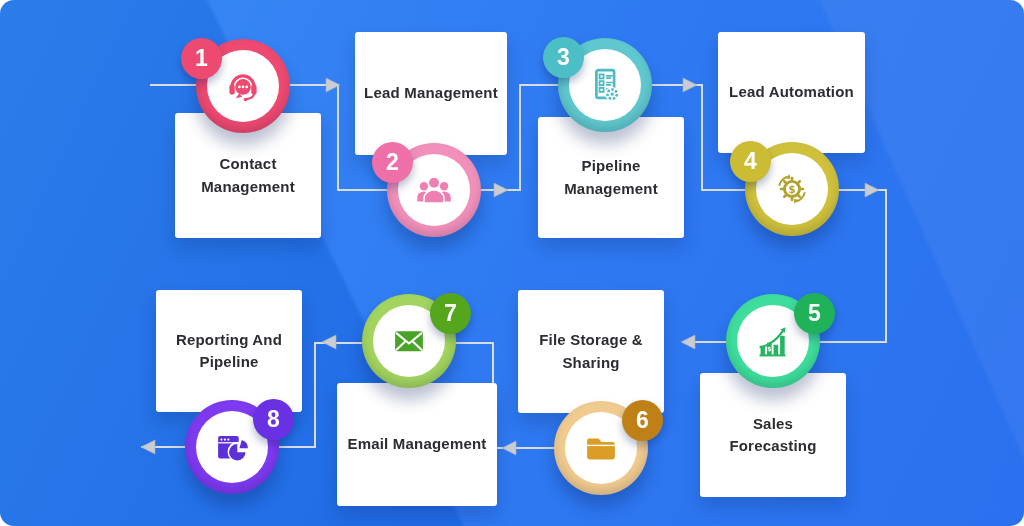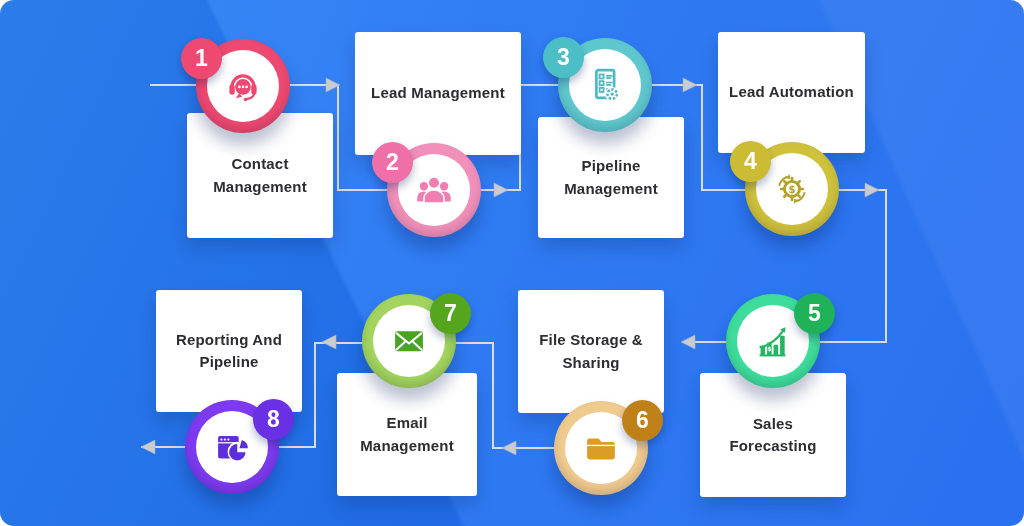--- a/index.html
+++ b/index.html
@@ -10,27 +10,27 @@
   .facet-b{background:linear-gradient(246deg,rgba(255,255,255,0.05) 0 16%,rgba(255,255,255,0) 16.5%);}
 
   svg.connectors{position:absolute;left:0;top:0;z-index:1;}
   .conn-line{fill:none;stroke:var(--line,#d8dbe0);stroke-width:2;}
   .conn-arrow{fill:var(--arrow,#c6cad1);stroke:#a9aeb6;stroke-width:.6;}
 
   .box{position:absolute;background:#fff;border-radius:3px;z-index:2;
        box-shadow:0 10px 18px rgba(8,30,90,0.20);
        display:flex;align-items:center;justify-content:center;text-align:center;padding:8px;box-sizing:border-box;}
   .box span{font-size:15px;font-weight:700;color:#2c2c31;line-height:1.5;letter-spacing:.2px;}
-  .b1{left:187px;top:113px;width:146px;height:125px;}
-  .b2{left:355px;top:32px; width:166px;height:123px;justify-content:center;}
+  .b1{left:175px;top:113px;width:146px;height:125px;}
+  .b2{left:355px;top:32px; width:152px;height:123px;justify-content:center;}
   .b3{left:538px;top:117px;width:146px;height:121px;}
   .b4{left:718px;top:32px; width:147px;height:121px;}
   .b5{left:700px;top:373px;width:146px;height:124px;}
   .b6{left:518px;top:290px;width:146px;height:123px;}
-  .b7{left:337px;top:373px;width:140px;height:123px;}
+  .b7{left:337px;top:383px;width:160px;height:123px;}
   .b8{left:156px;top:290px;width:146px;height:122px;}
 
   .circle{position:absolute;width:94px;height:94px;border-radius:50%;z-index:3;
           background:var(--ring,#888);
           box-shadow:0 12px 16px rgba(8,30,90,0.28), inset 0 -5px 8px rgba(0,0,30,0.14);}
   .circle .inner{position:absolute;inset:11px;background:#fff;border-radius:50%;
           display:flex;align-items:center;justify-content:center;}
   .circle svg{color:var(--icon,#666);display:block;}
   .badge{position:absolute;width:41px;height:41px;border-radius:50%;background:var(--badge,#555);
          color:#fff;font-size:23px;font-weight:700;display:flex;align-items:center;justify-content:center;

